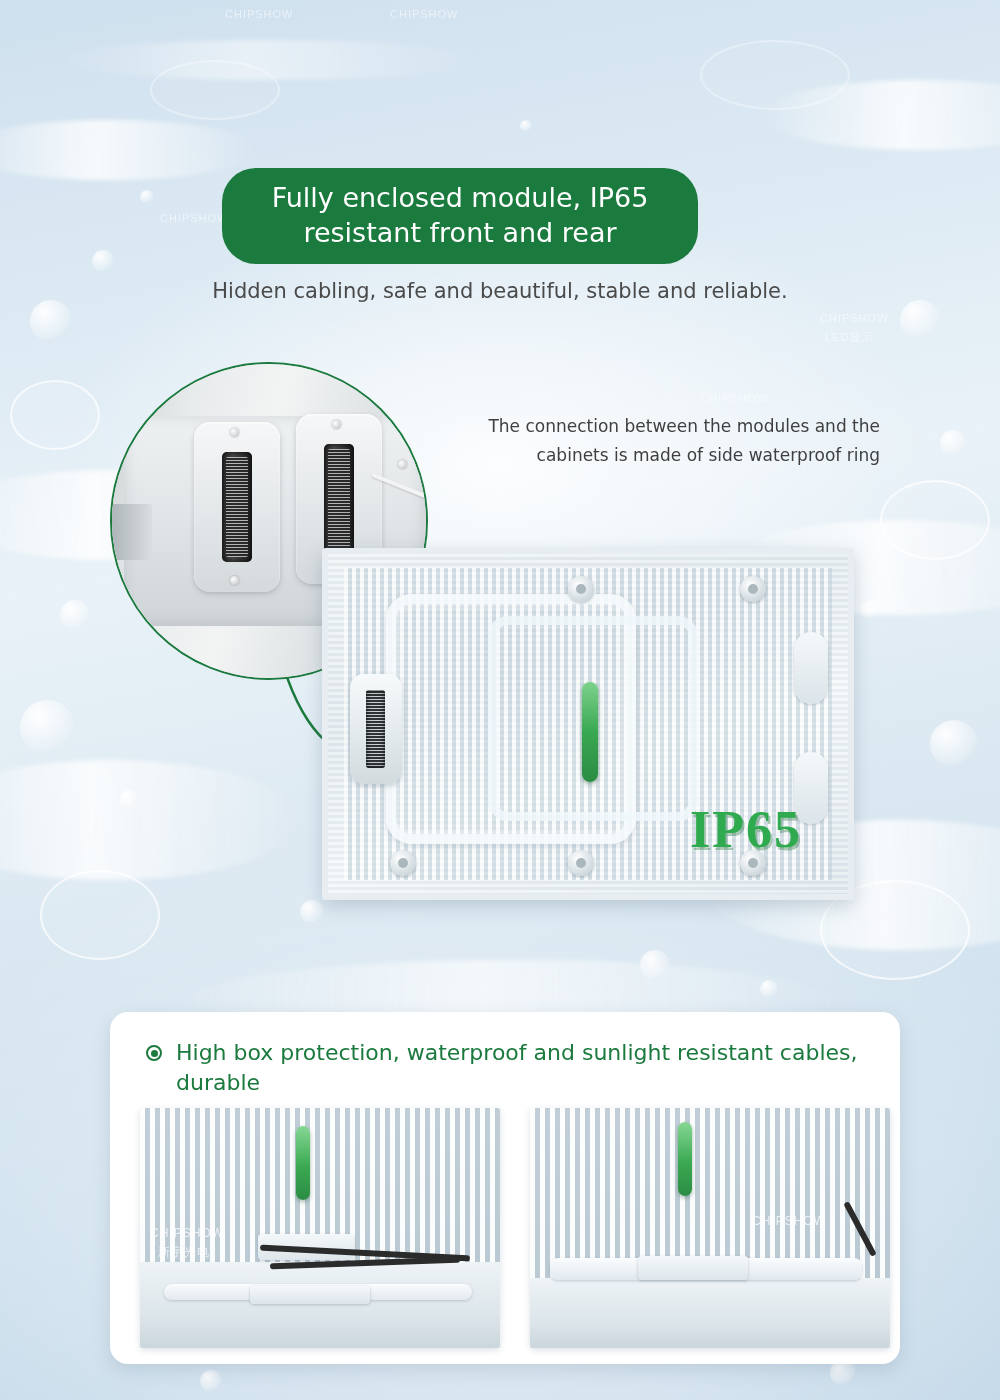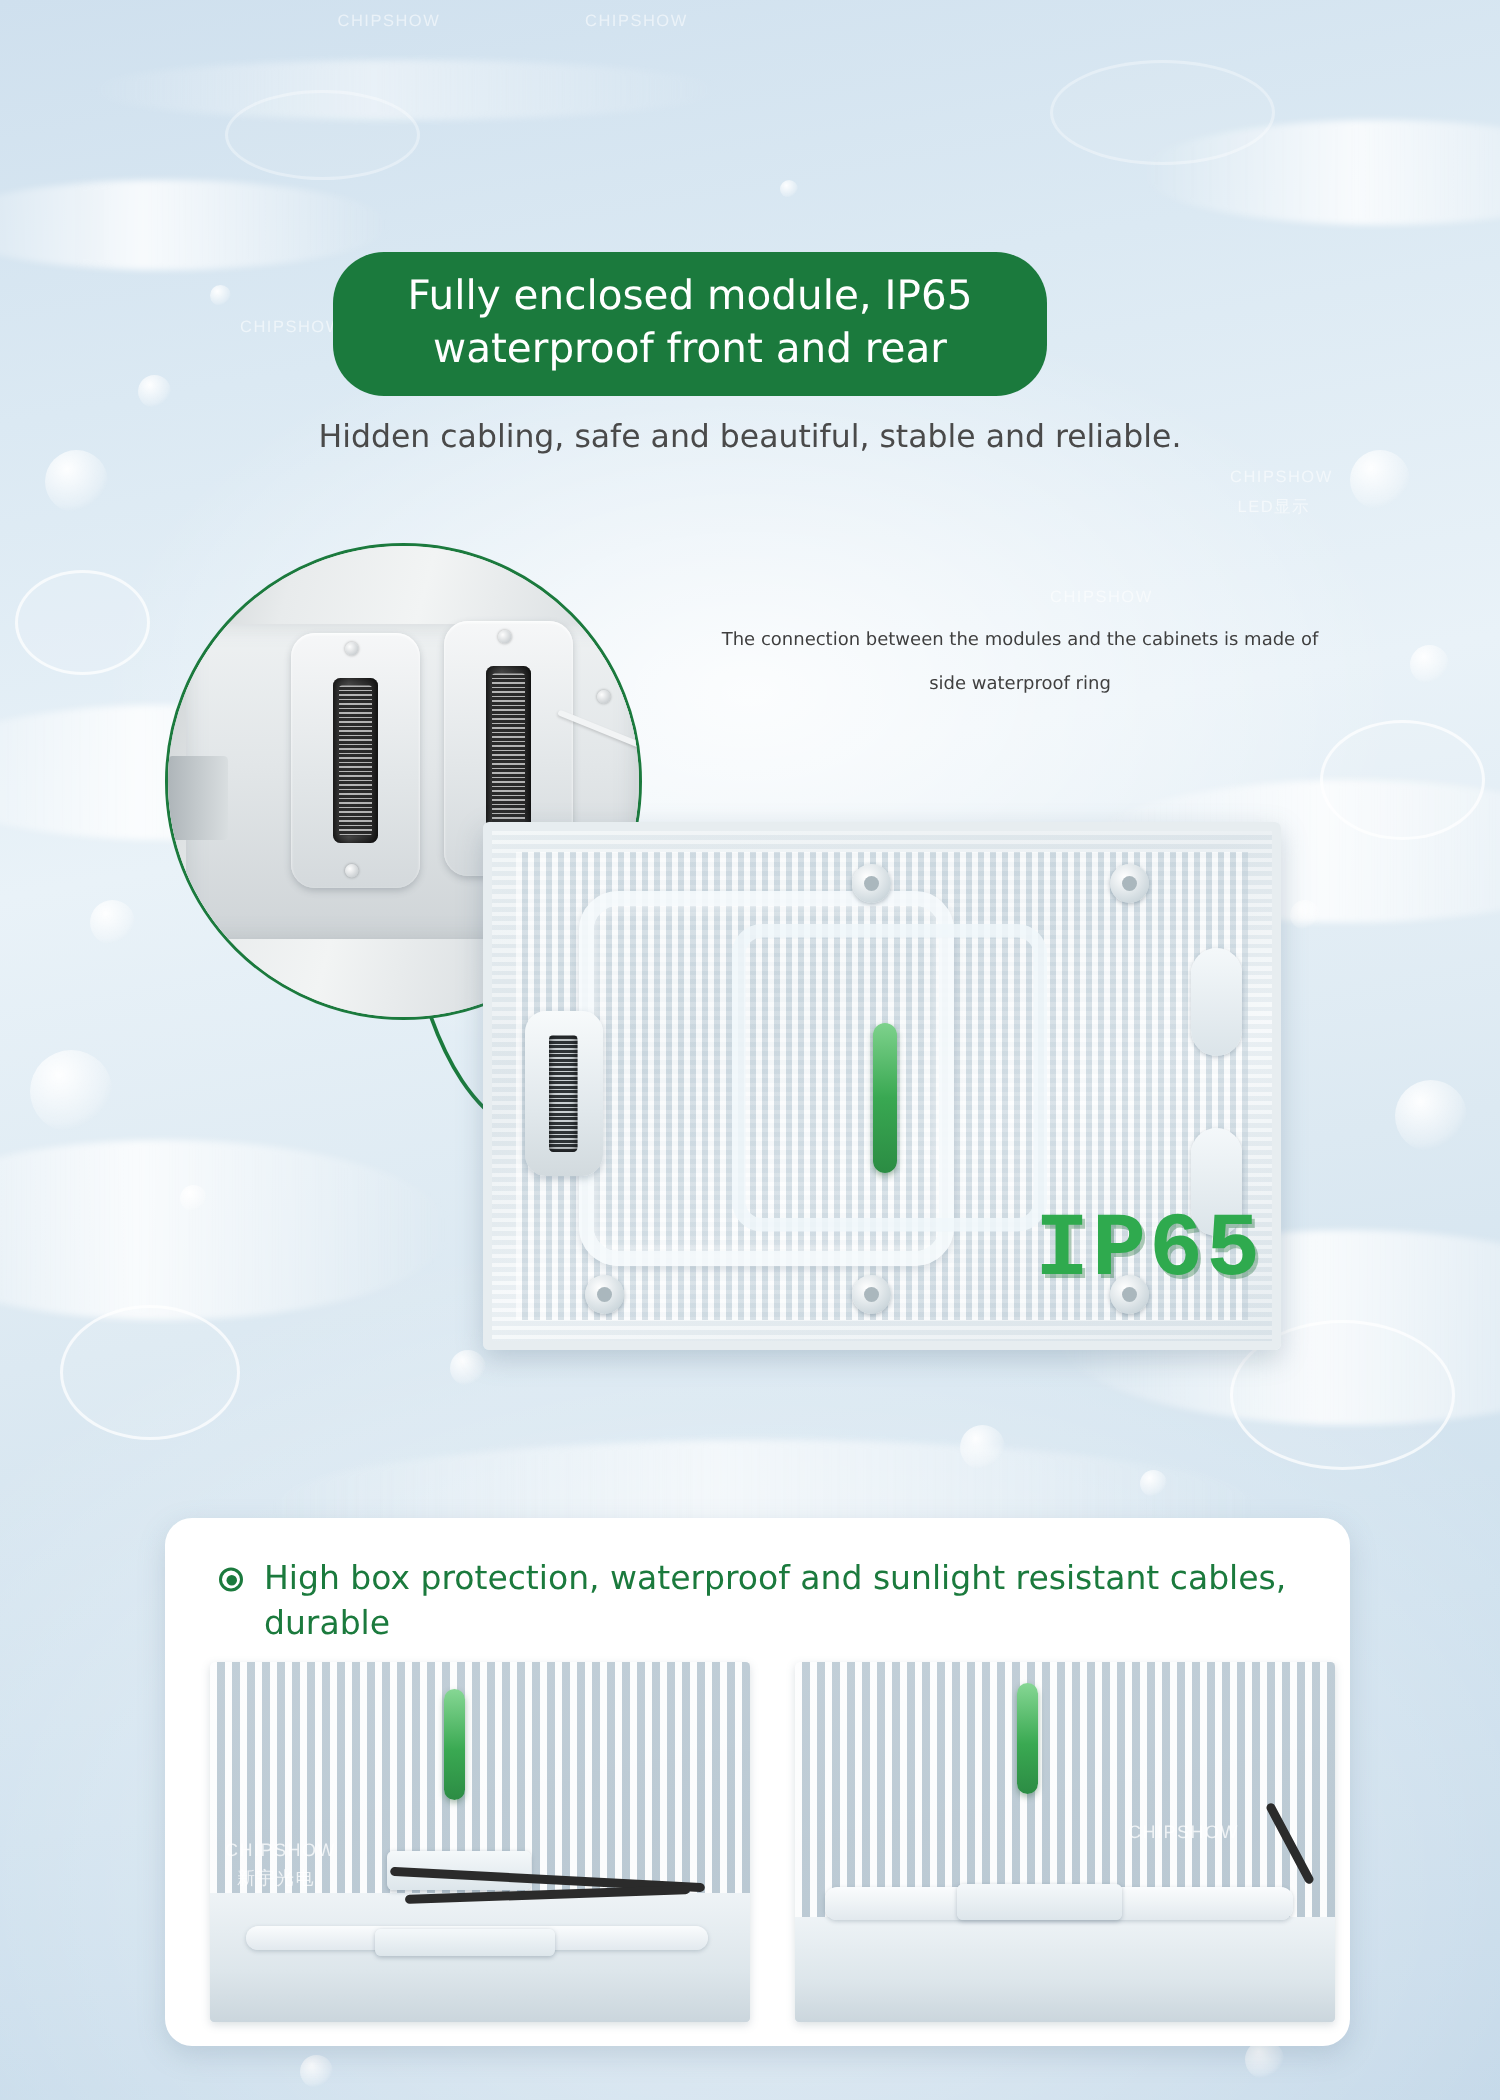--- a/index.html
+++ b/index.html
@@ -68,22 +68,22 @@
     font-family: "DejaVu Sans", sans-serif;
   }
   .lead {
     position: absolute; top: 276px; left: 200px; width: 600px;
     text-align: center;
     color: #4a4a4a; font-size: 21px; line-height: 31px;
     font-family: "DejaVu Sans", sans-serif;
   }
   .note-right {
     position: absolute; top: 412px; left: 480px; width: 400px;
-    text-align: center;
-    color: #3f3f3f; font-size: 12px; line-height: 29px;
+    text-align: right;
+    color: #3f3f3f; font-size: 17px; line-height: 29px;
     font-family: "DejaVu Sans", sans-serif;
   }
 
   
   .callout {
     position: absolute; left: 110px; top: 362px;
     width: 318px; height: 318px;
     border-radius: 50%;
     border: 2px solid #1b7a3d;
     overflow: hidden;
@@ -198,23 +198,23 @@
     border-radius: 50%; background: #aab7bd;
   }
   .prod-pad {
     position: absolute; width: 34px; height: 72px; border-radius: 18px;
     background: linear-gradient(180deg, #f4f8fa, #dbe4e9);
     box-shadow: 0 1px 3px rgba(90,110,125,0.35);
   }
 
   .ip65 {
     position: absolute; left: 690px; top: 800px;
-    font-size: 60px; font-weight: bold; color: #2faa4e;
+    font-size: 52px; font-weight: bold; color: #2faa4e;
     letter-spacing: 2px;
-    font-family: Liberation Mono, monospace;
+    font-family: Liberation Serif, serif;
     text-shadow: 2px 3px 0 rgba(30,110,55,0.35);
   }
 
   
   .card {
     position: absolute; left: 110px; top: 1012px;
     width: 790px; height: 352px;
     background: #ffffff;
     border-radius: 18px;
     box-shadow: 0 6px 18px rgba(110,135,155,0.25);
@@ -326,21 +326,21 @@
   <div class="wm" style="left:160px; top:212px;">CHIPSHOW</div>
   <div class="wm" style="left:246px; top:212px;">LED显示</div>
   <div class="wm" style="left:820px; top:312px;">CHIPSHOW</div>
   <div class="wm" style="left:825px; top:330px;">LED显示</div>
   <div class="wm" style="left:700px; top:392px;">CHIPSHOW</div>
   <div class="wm" style="left:390px; top:8px;">CHIPSHOW</div>
 
 
   <div class="subtitle-pill">
     <div>Fully enclosed module, IP65</div>
-    <div>waterproof front and rear</div>
+    <div>resistant front and rear</div>
   </div>
 
   <div class="lead">Hidden cabling, safe and beautiful, stable and reliable.</div>
 
   <div class="note-right">The connection between the modules and the cabinets is made of side waterproof ring</div>
 
   <svg class="callout-tail" width="200" height="190" viewBox="0 0 200 190">
     <path d="M 22 22 C 40 110, 70 150, 112 162" fill="none" stroke="#1b7a3d" stroke-width="2.5"></path>
     <polygon points="112,162 96,152 100,168" fill="#1b7a3d"></polygon>
   </svg>

